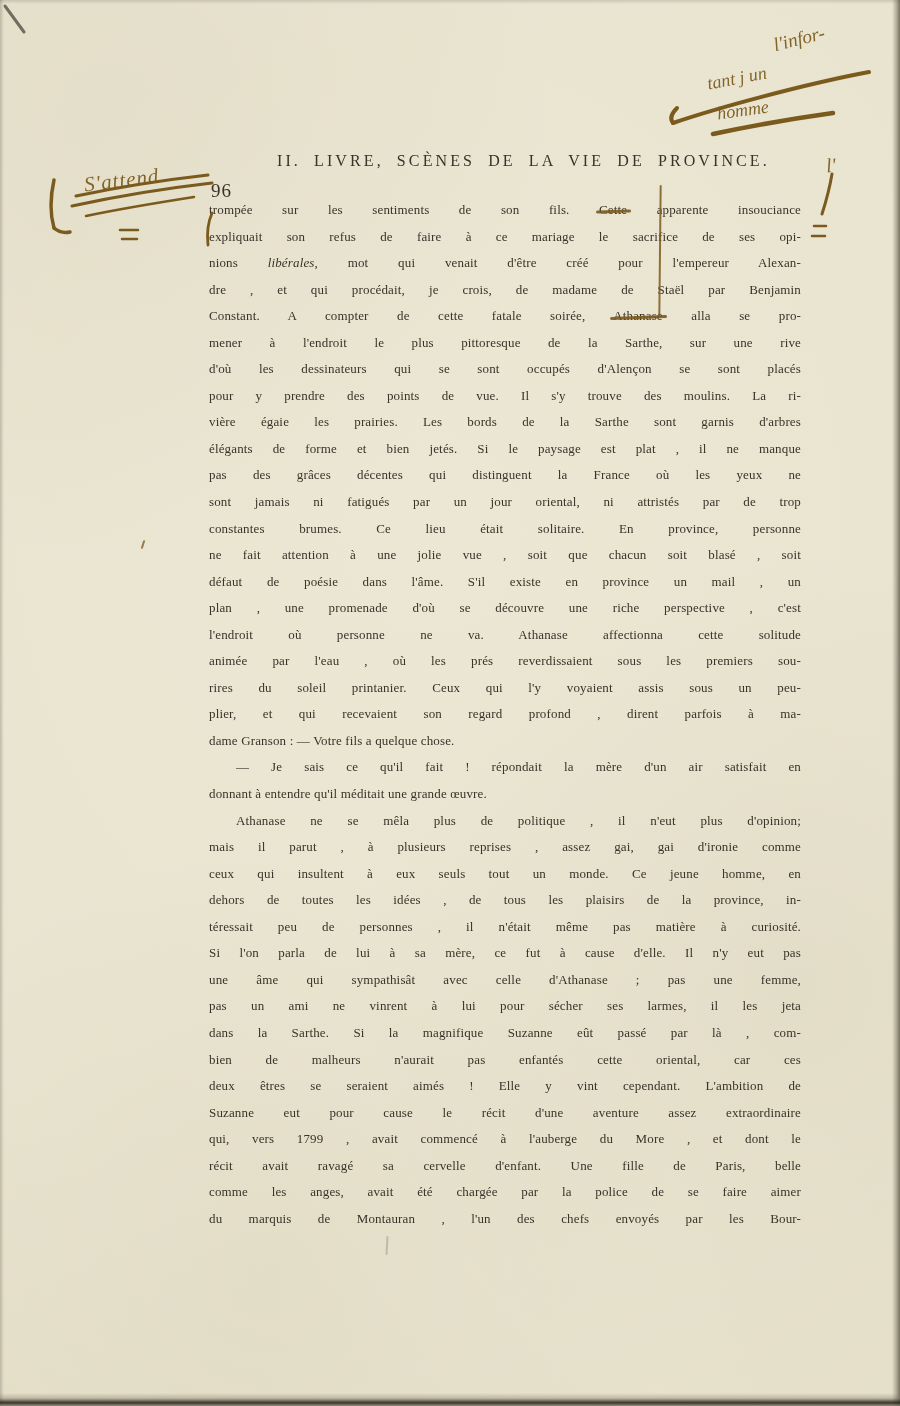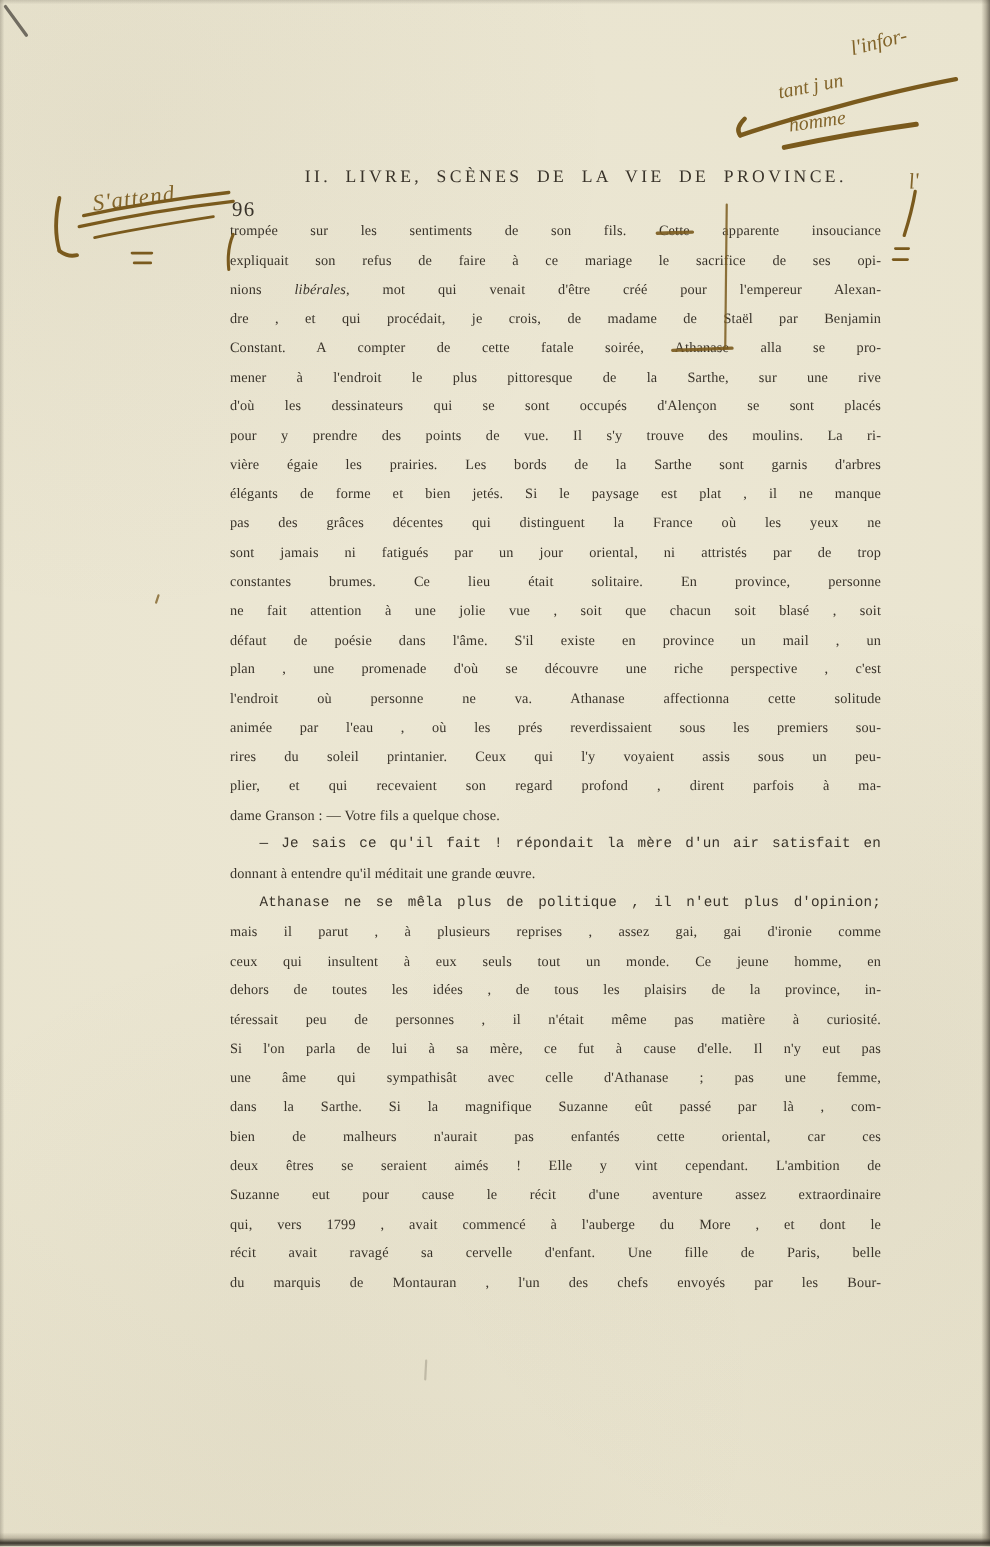--- a/index.html
+++ b/index.html
@@ -38,21 +38,21 @@
   
   .pagehead{position:absolute;left:209px;top:148px;width:592px;height:24px;color:var(--ink);}
   .pagenum{position:absolute;left:2px;top:0;font-size:19px;letter-spacing:1px;margin-top:32px;}
   .headtitle{position:absolute;left:68px;top:4px;font-size:16px;letter-spacing:3.1px;word-spacing:6px;white-space:nowrap;}
 
   
   .body-text{position:absolute;left:209px;top:197px;width:592px;
     font-size:13px;line-height:26.55px;color:var(--ink);letter-spacing:.15px;}
   .line{text-align:justify;text-align-last:justify;height:26.55px;}
   .line.no-just{text-align-last:left;}
-  .line.indent{text-indent:27px;font-family:Liberation Mono, monospace;}
+  .line.indent{text-indent:27px;}
   .italic{font-style:italic;}
   .strike{position:relative;}
   .strike::after{content:"";position:absolute;left:-3px;right:-4px;top:54%;height:2.6px;
     background:var(--hand);transform:rotate(-2deg);border-radius:3px;opacity:.9;}
 
   
   .anno{position:absolute;color:var(--hand);}
   .hand-word{position:absolute;font-style:italic;white-space:nowrap;opacity:.92;}
   .anno svg{position:absolute;left:0;top:0;overflow:visible;color:var(--hand);}
   .anno path{fill:none;stroke:currentColor;stroke-linecap:round;}
@@ -100,26 +100,28 @@
       <div class="line no-just"><span>dame Granson : — Votre fils a quelque chose.</span></div>
       <div class="line indent"><span>— Je sais ce qu'il fait ! répondait la mère d'un air satisfait en</span></div>
       <div class="line no-just"><span>donnant à entendre qu'il méditait une grande œuvre.</span></div>
       <div class="line indent"><span>Athanase ne se mêla plus de politique , il n'eut plus d'opinion;</span></div>
       <div class="line"><span>mais il parut , à plusieurs reprises , assez gai, gai d'ironie comme</span></div>
       <div class="line"><span>ceux qui insultent à eux seuls tout un monde. Ce jeune homme, en</span></div>
       <div class="line"><span>dehors de toutes les idées , de tous les plaisirs de la province, in-</span></div>
       <div class="line"><span>téressait peu de personnes , il n'était même pas matière à curiosité.</span></div>
       <div class="line"><span>Si l'on parla de lui à sa mère, ce fut à cause d'elle. Il n'y eut pas</span></div>
       <div class="line"><span>une âme qui sympathisât avec celle d'Athanase ; pas une femme,</span></div>
+      <div class="line"><span>pas un ami ne vinrent à lui pour sécher ses larmes, il les jeta</span></div>
       <div class="line"><span>dans la Sarthe. Si la magnifique Suzanne eût passé par là , com-</span></div>
       <div class="line"><span>bien de malheurs n'aurait pas enfantés cette oriental, car ces</span></div>
       <div class="line"><span>deux êtres se seraient aimés ! Elle y vint cependant. L'ambition de</span></div>
       <div class="line"><span>Suzanne eut pour cause le récit d'une aventure assez extraordinaire</span></div>
       <div class="line"><span>qui, vers 1799 , avait commencé à l'auberge du More , et dont le</span></div>
       <div class="line"><span>récit avait ravagé sa cervelle d'enfant. Une fille de Paris, belle</span></div>
+      <div class="line"><span>comme les anges, avait été chargée par la police de se faire aimer</span></div>
       <div class="line"><span>du marquis de Montauran , l'un des chefs envoyés par les Bour-</span></div>
     </div>
 
   <div class="caret-line"></div>
 
   <div class="anno" style="left:192px;top:210px;width:28px;height:42px;">
     <svg width="28" height="42">
         <path d="M20,3 q-6,14 -4,32" stroke-width="2.8"></path>
       </svg>
   </div>

